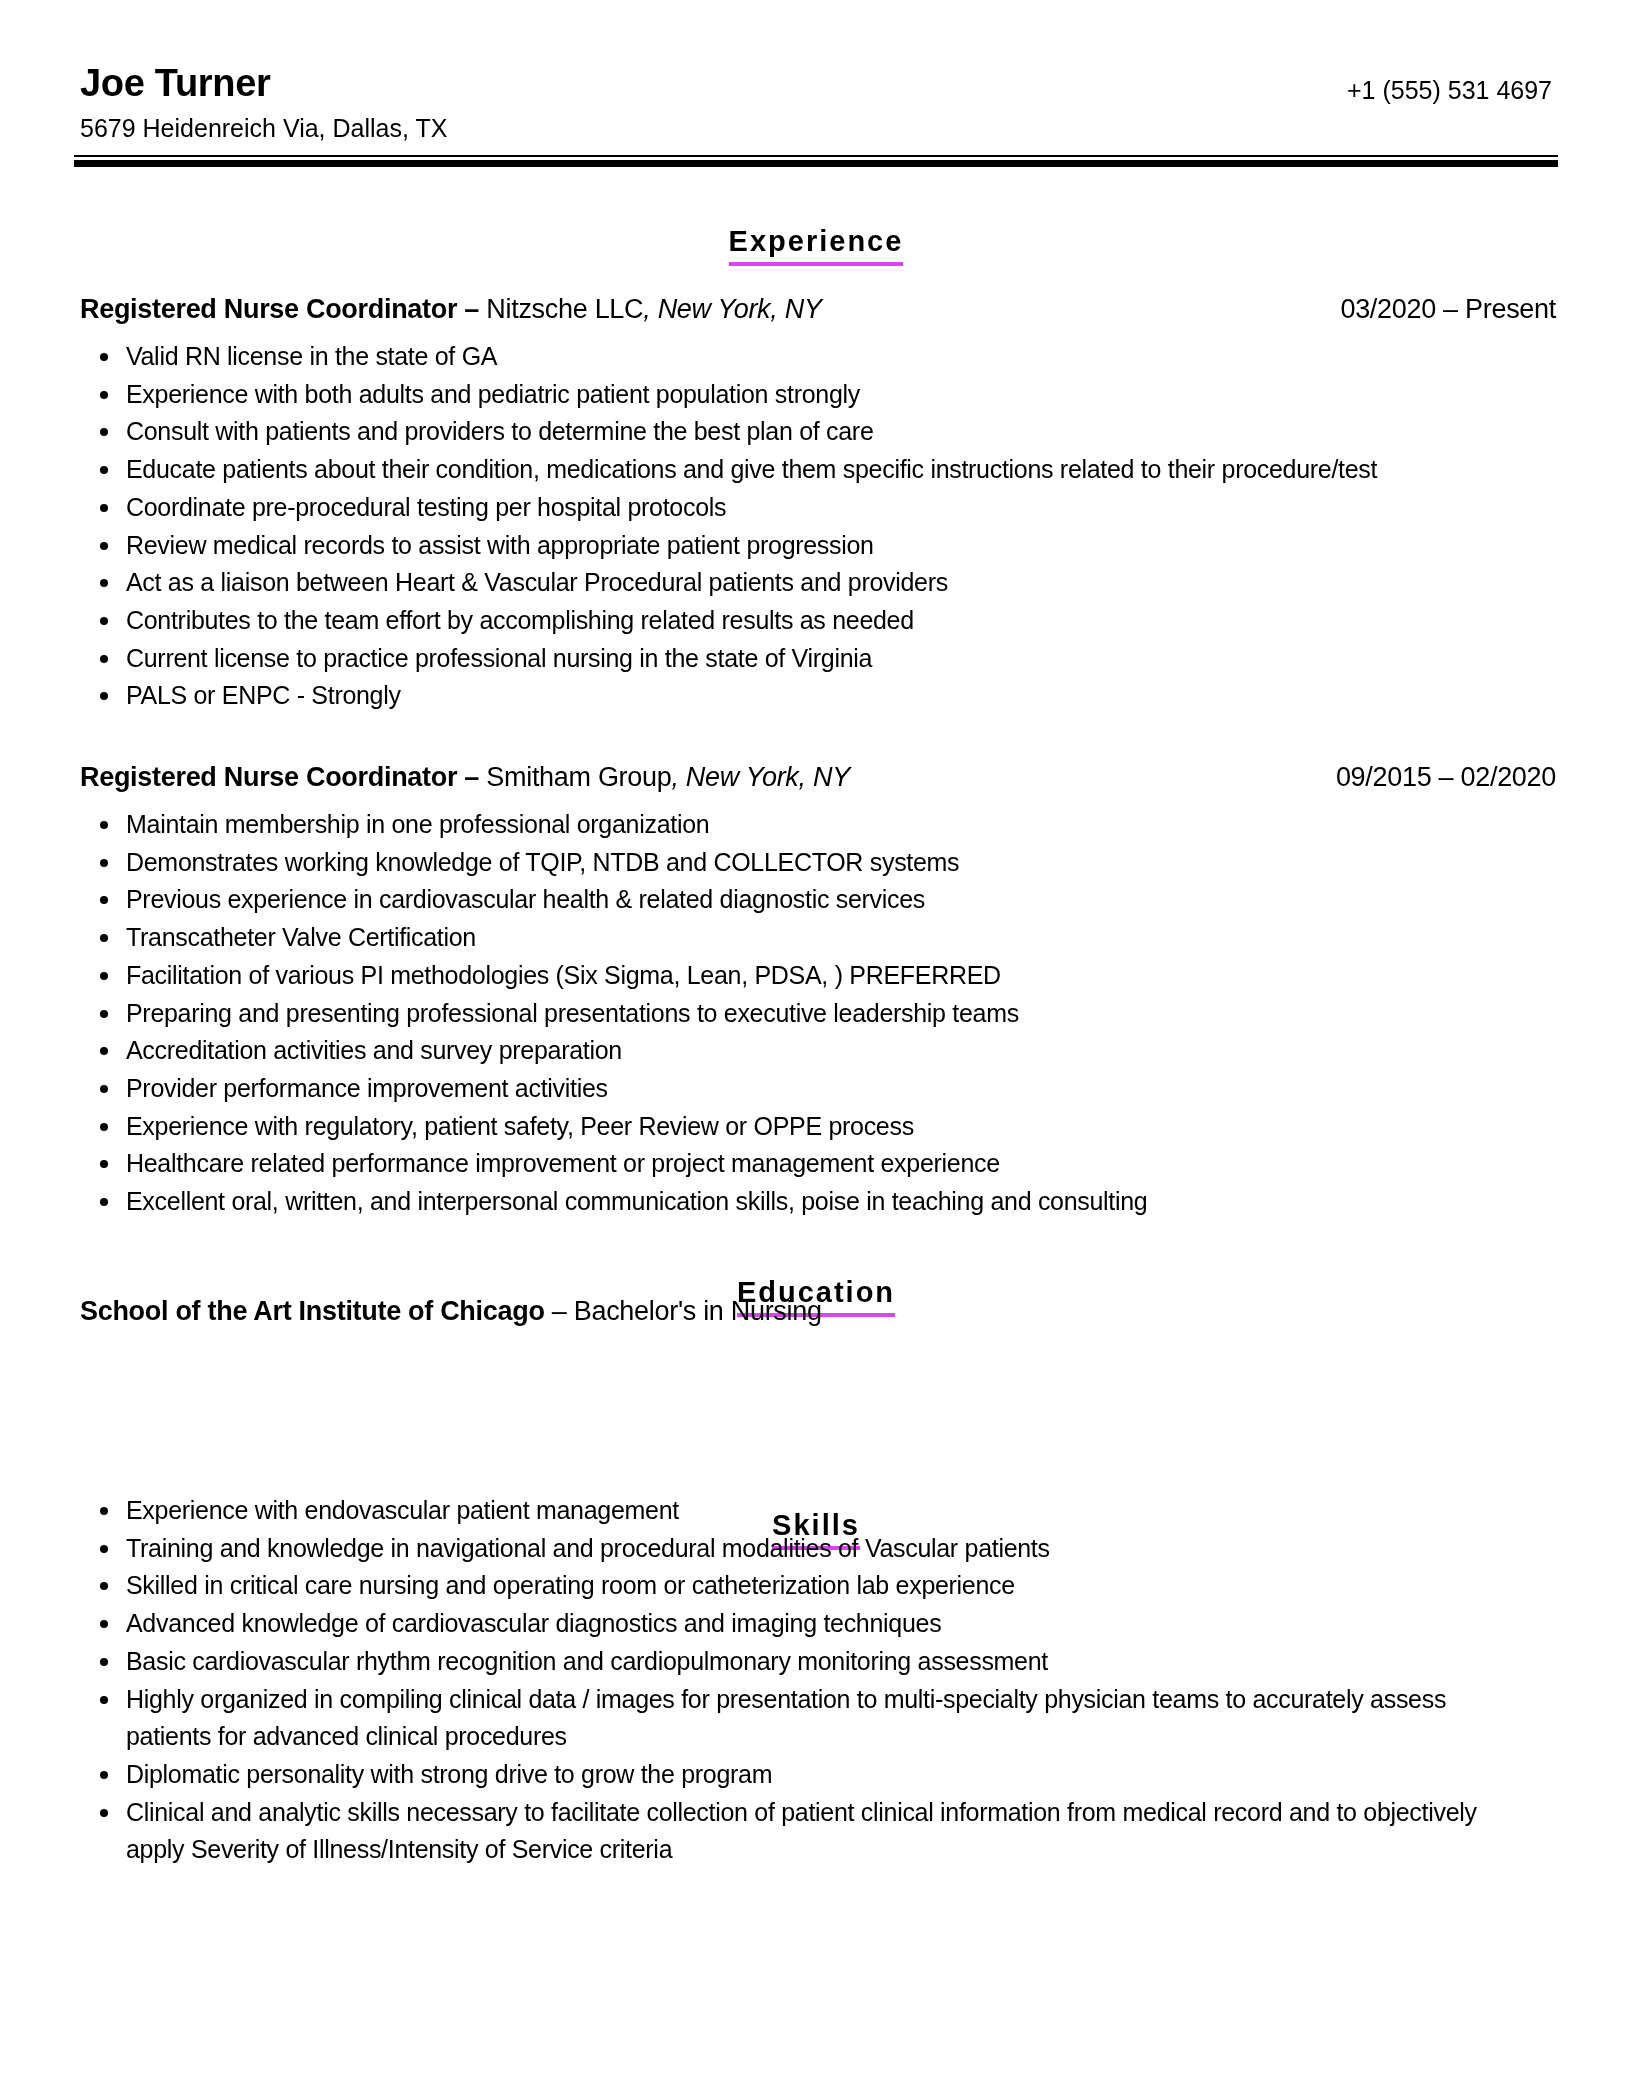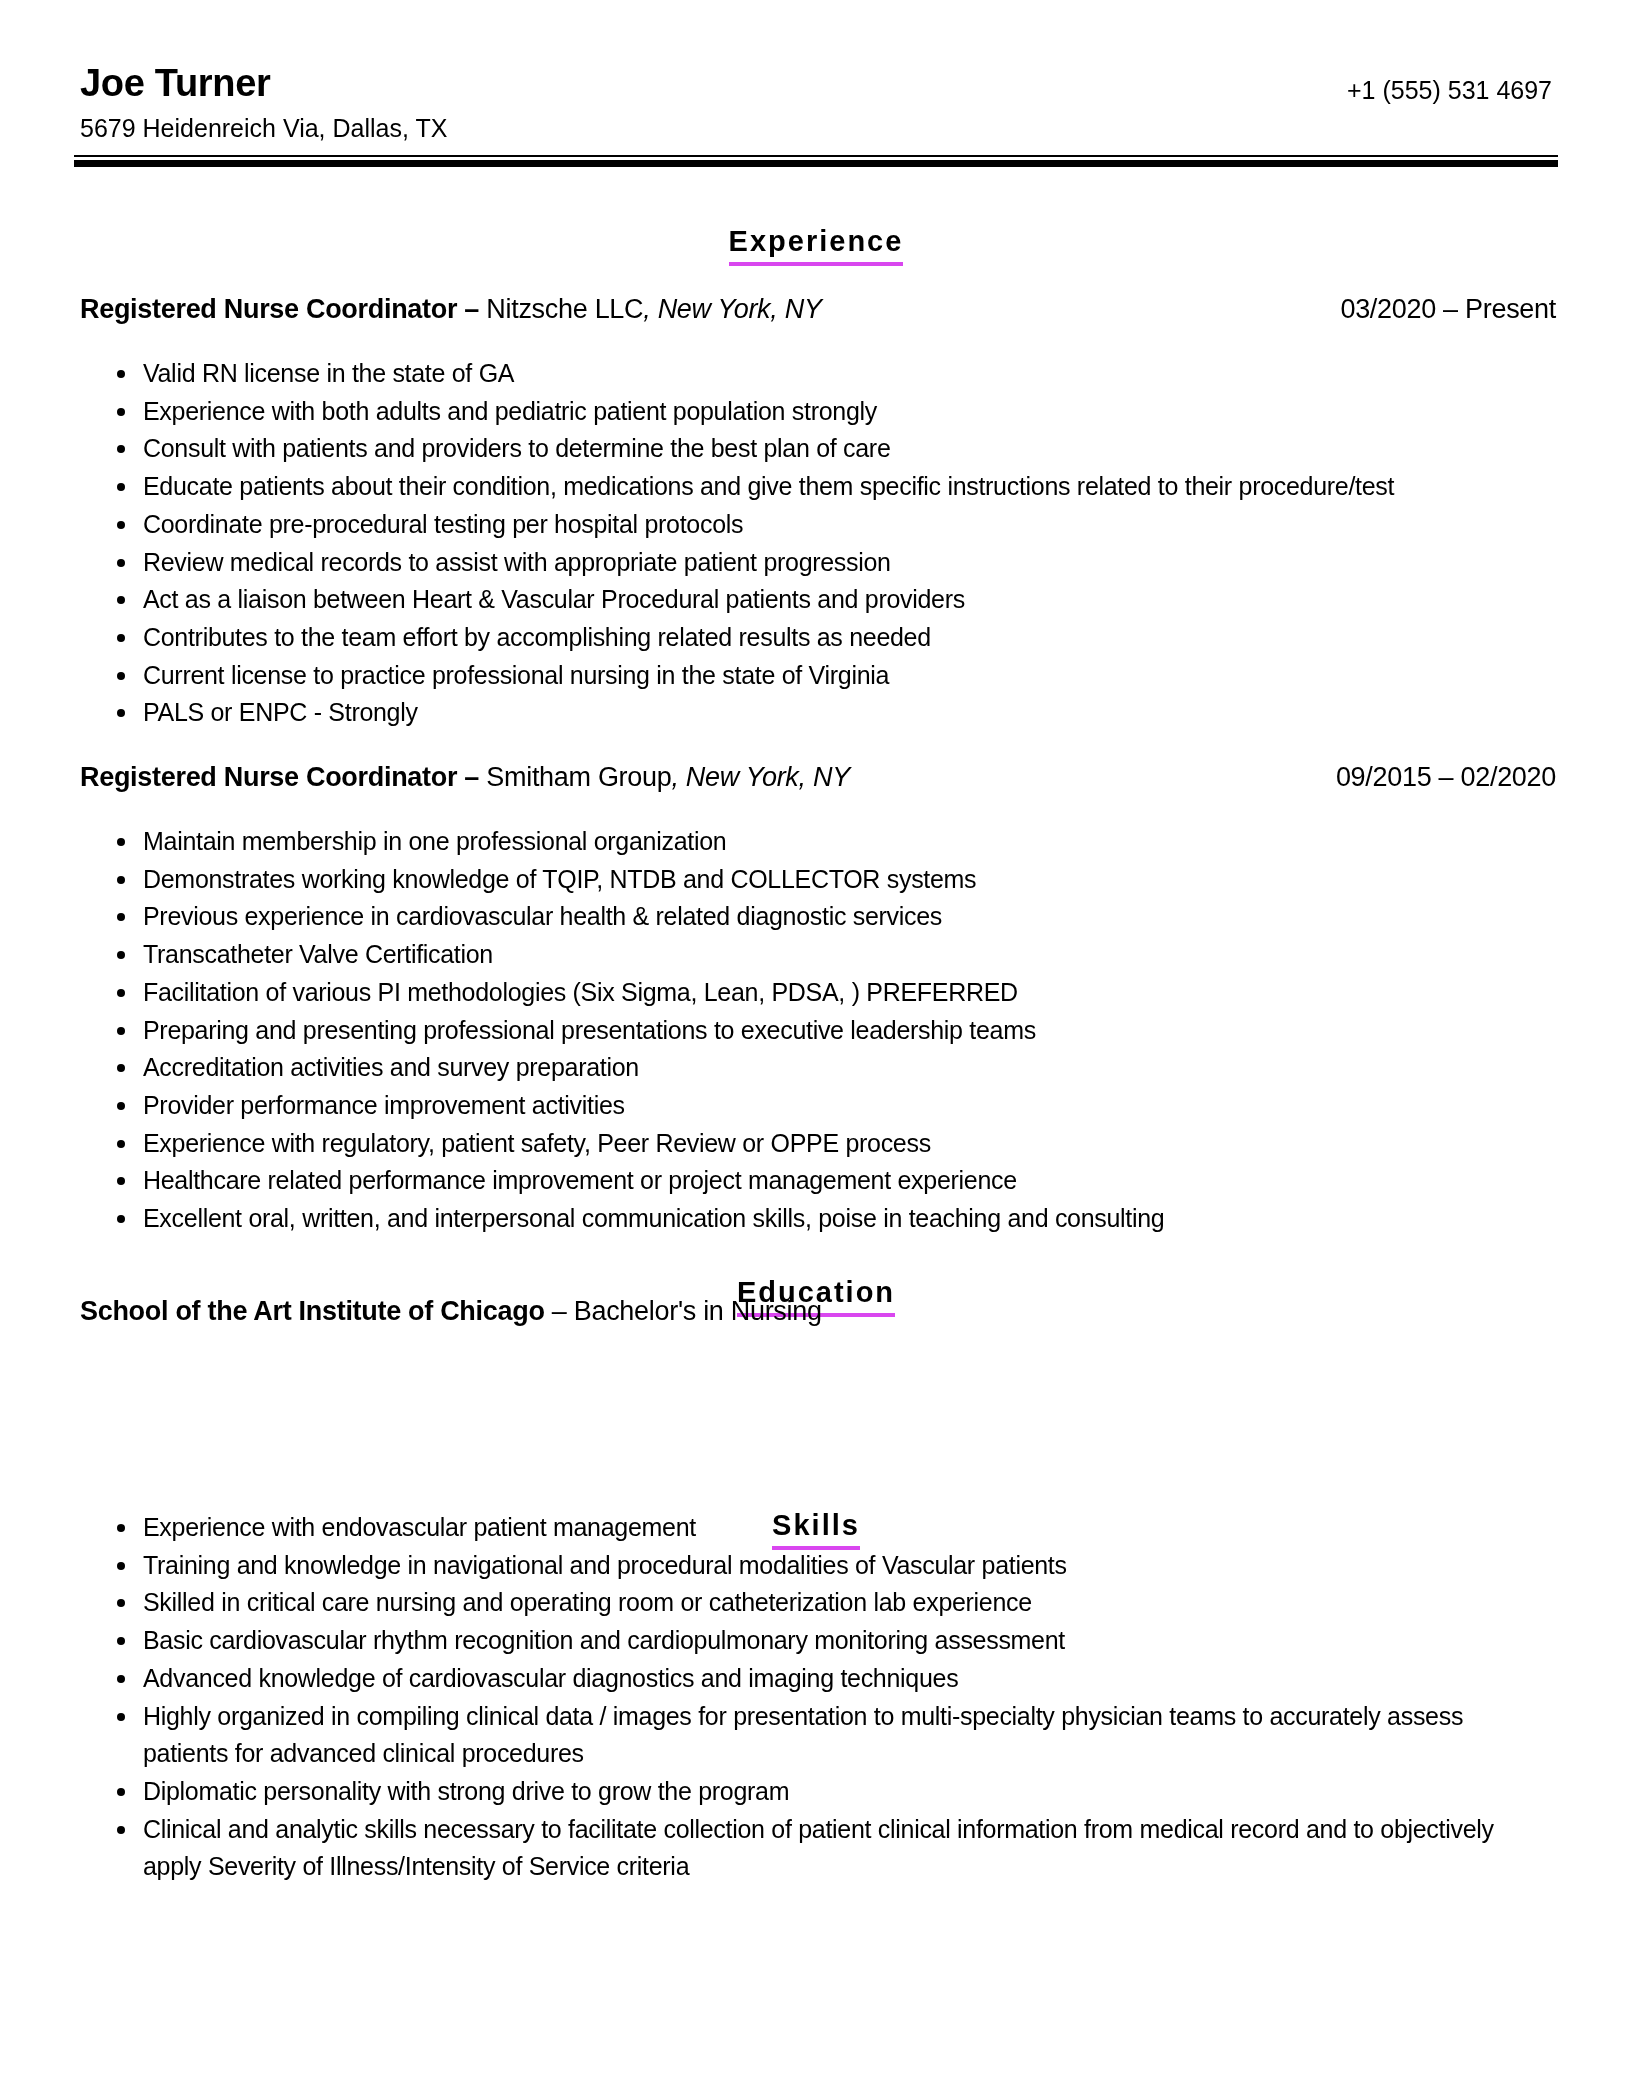--- a/index.html
+++ b/index.html
@@ -9,21 +9,21 @@
   .name { position:absolute; left:80px; top:62px; font-size:38px; font-weight:bold; letter-spacing:-0.3px; }
   .addr { position:absolute; left:80px; top:114px; font-size:25px; }
   .phone { position:absolute; right:80px; top:76px; font-size:25px; }
   .rule-thin { position:absolute; left:74px; width:1484px; top:155px; height:2px; background:#000; }
   .rule-thick { position:absolute; left:74px; width:1484px; top:160px; height:7px; background:#000; }
   .sec-head { position:absolute; left:0; width:1632px; text-align:center; font-size:29px; letter-spacing:2px; }
   .sec-head span { display:inline-block; border-bottom:4px solid #d946ef; padding-bottom:4px; line-height:34px;font-weight:bold; }
   .job-head { position:absolute; left:80px; right:76px; font-size:27px; display:flex; justify-content:space-between; align-items:baseline; letter-spacing:-0.3px; }
   .job-head b { font-weight:bold; }
   .job-head i { font-style:italic; }
-  ul.bl { position:absolute; left:0; margin:17px; padding:0; list-style:none; width:1560px; }
+  ul.bl { position:absolute; left:0; margin:0; padding:0; list-style:none; width:1560px; }
   ul.bl li { position:relative; padding-left:126px; font-size:25px; line-height:37.7px; letter-spacing:-0.3px; }
   ul.bl li::before { content:""; position:absolute; left:100px; top:15px; width:8px; height:8px; border-radius:50%; background:#000; }
   ul.bl li.wrap { padding-right:80px; }
   .edu { position:absolute; left:80px; font-size:27px; letter-spacing:-0.3px; }
 </style>
 </head>
 <body>
 
 <div class="page">
 
@@ -79,20 +79,20 @@
     <b>School of the Art Institute of Chicago</b><span> – </span><span>Bachelor's in Nursing</span>
   </div>
 
   <div class="sec-head" style="top:1508px;">
     <span>Skills</span>
   </div>
   <ul class="bl" style="top:1492px;">
     <li>Experience with endovascular patient management</li>
     <li>Training and knowledge in navigational and procedural modalities of Vascular patients</li>
     <li>Skilled in critical care nursing and operating room or catheterization lab experience</li>
+    <li>Advanced knowledge of cardiovascular diagnostics and imaging techniques</li>
     <li>Basic cardiovascular rhythm recognition and cardiopulmonary monitoring assessment</li>
-    <li>Advanced knowledge of cardiovascular diagnostics and imaging techniques</li>
     <li class="wrap">Highly organized in compiling clinical data / images for presentation to multi-specialty physician teams to accurately assess patients for advanced clinical procedures</li>
     <li>Diplomatic personality with strong drive to grow the program</li>
     <li class="wrap">Clinical and analytic skills necessary to facilitate collection of patient clinical information from medical record and to objectively apply Severity of Illness/Intensity of Service criteria</li>
   </ul>
 
 </div>
 
 </body></html>

